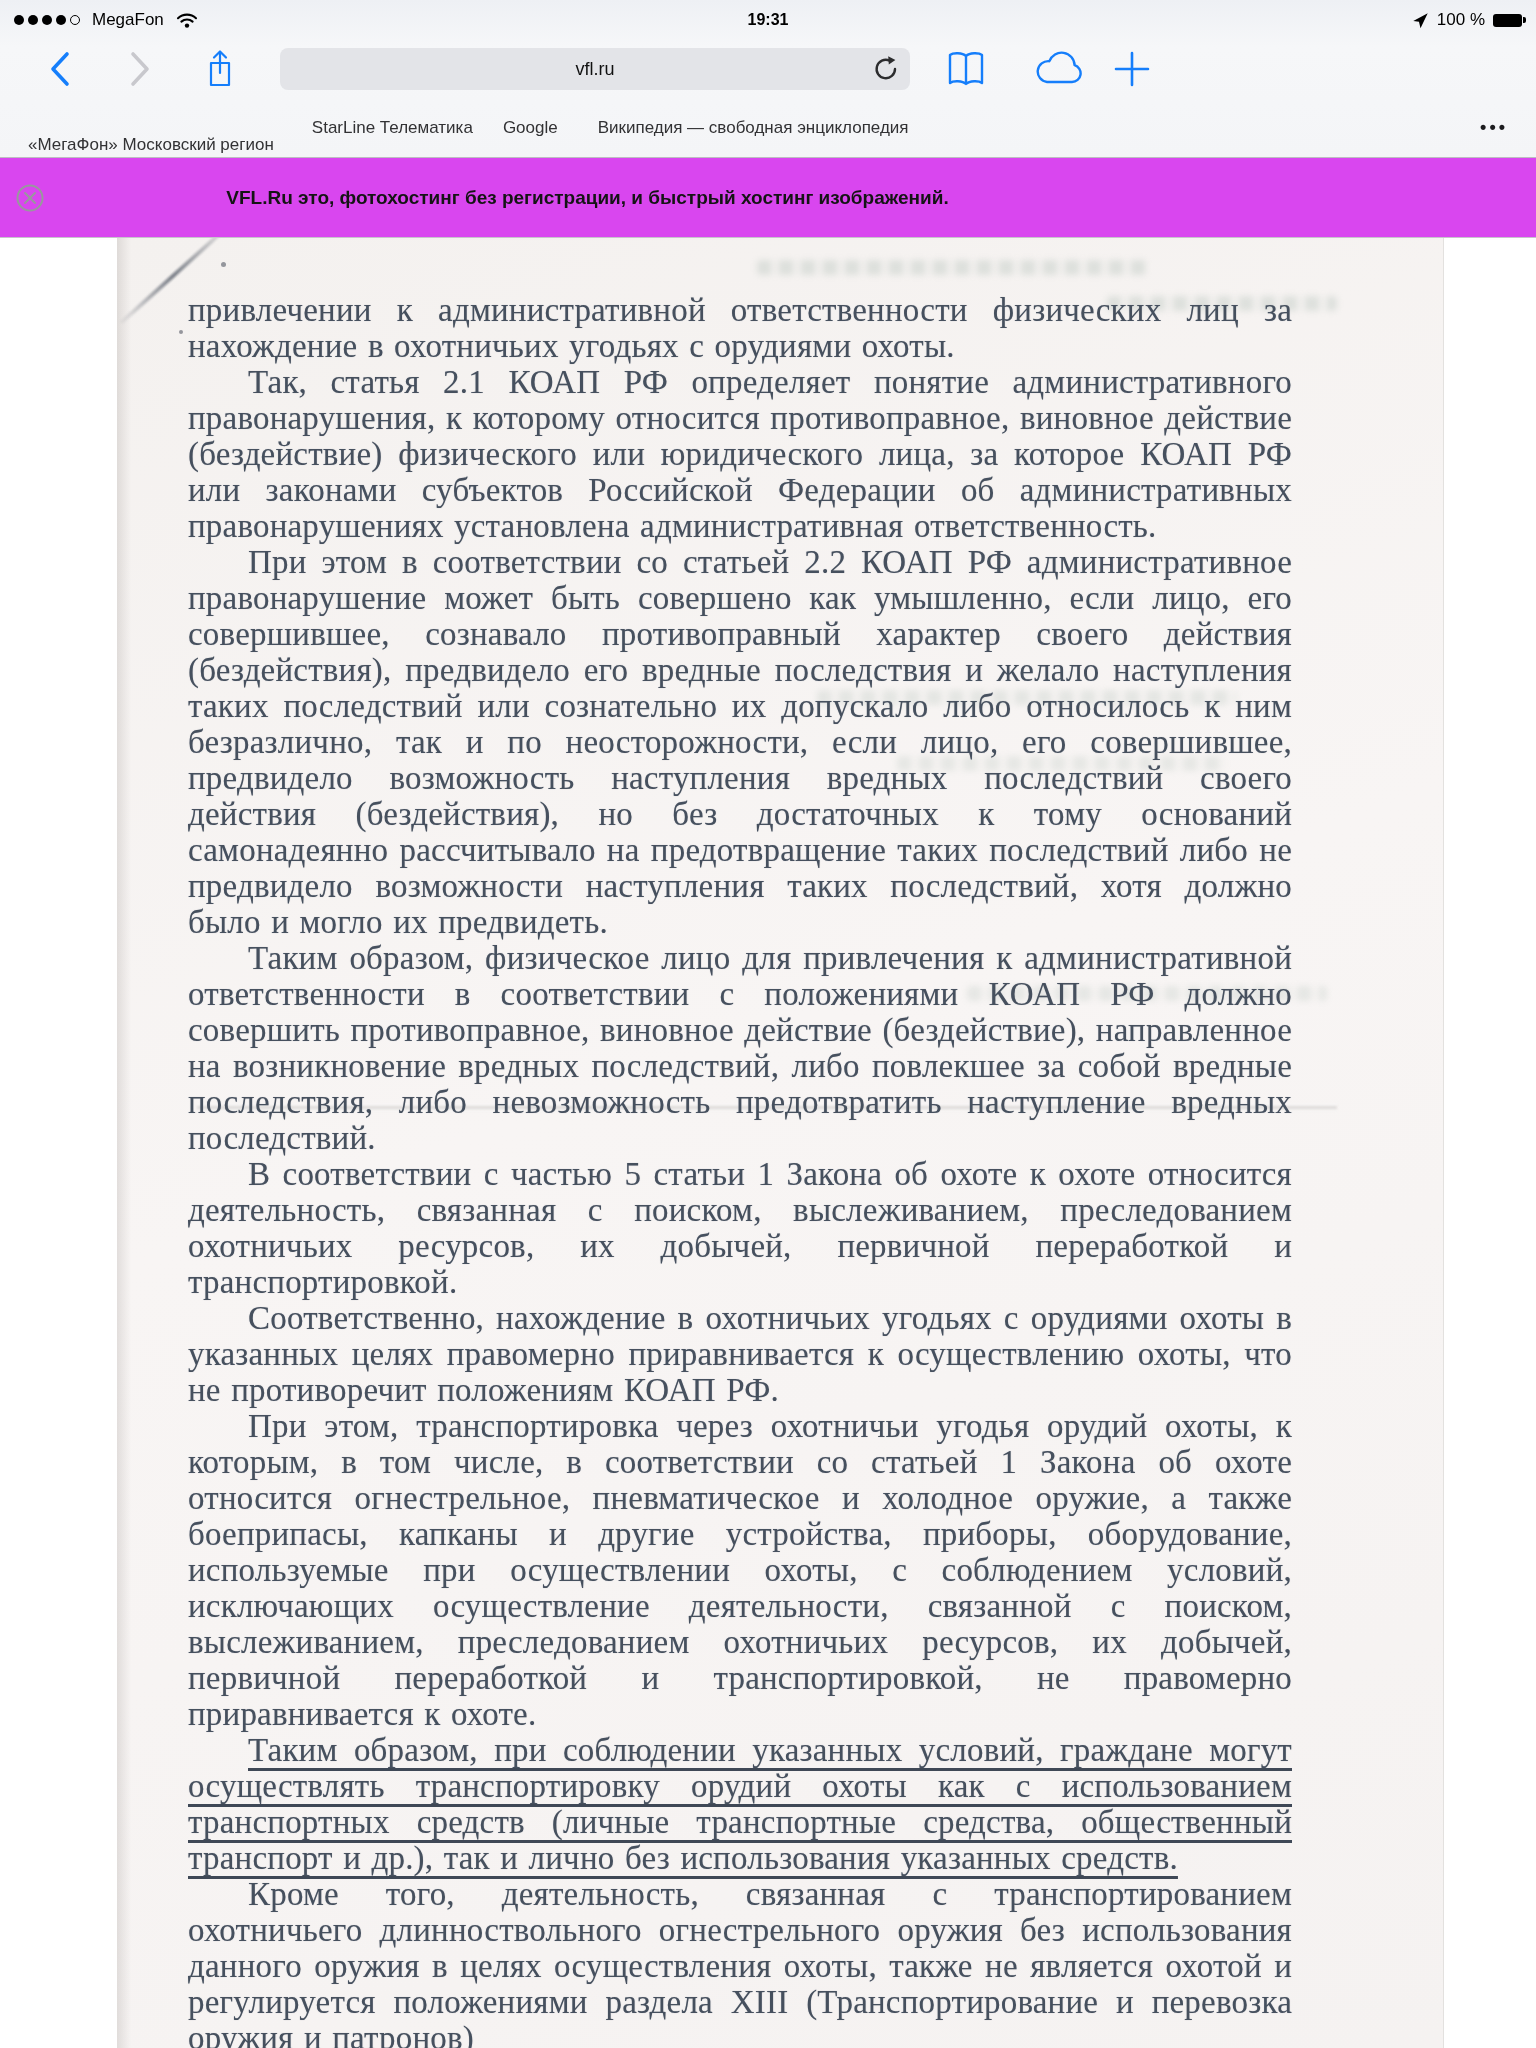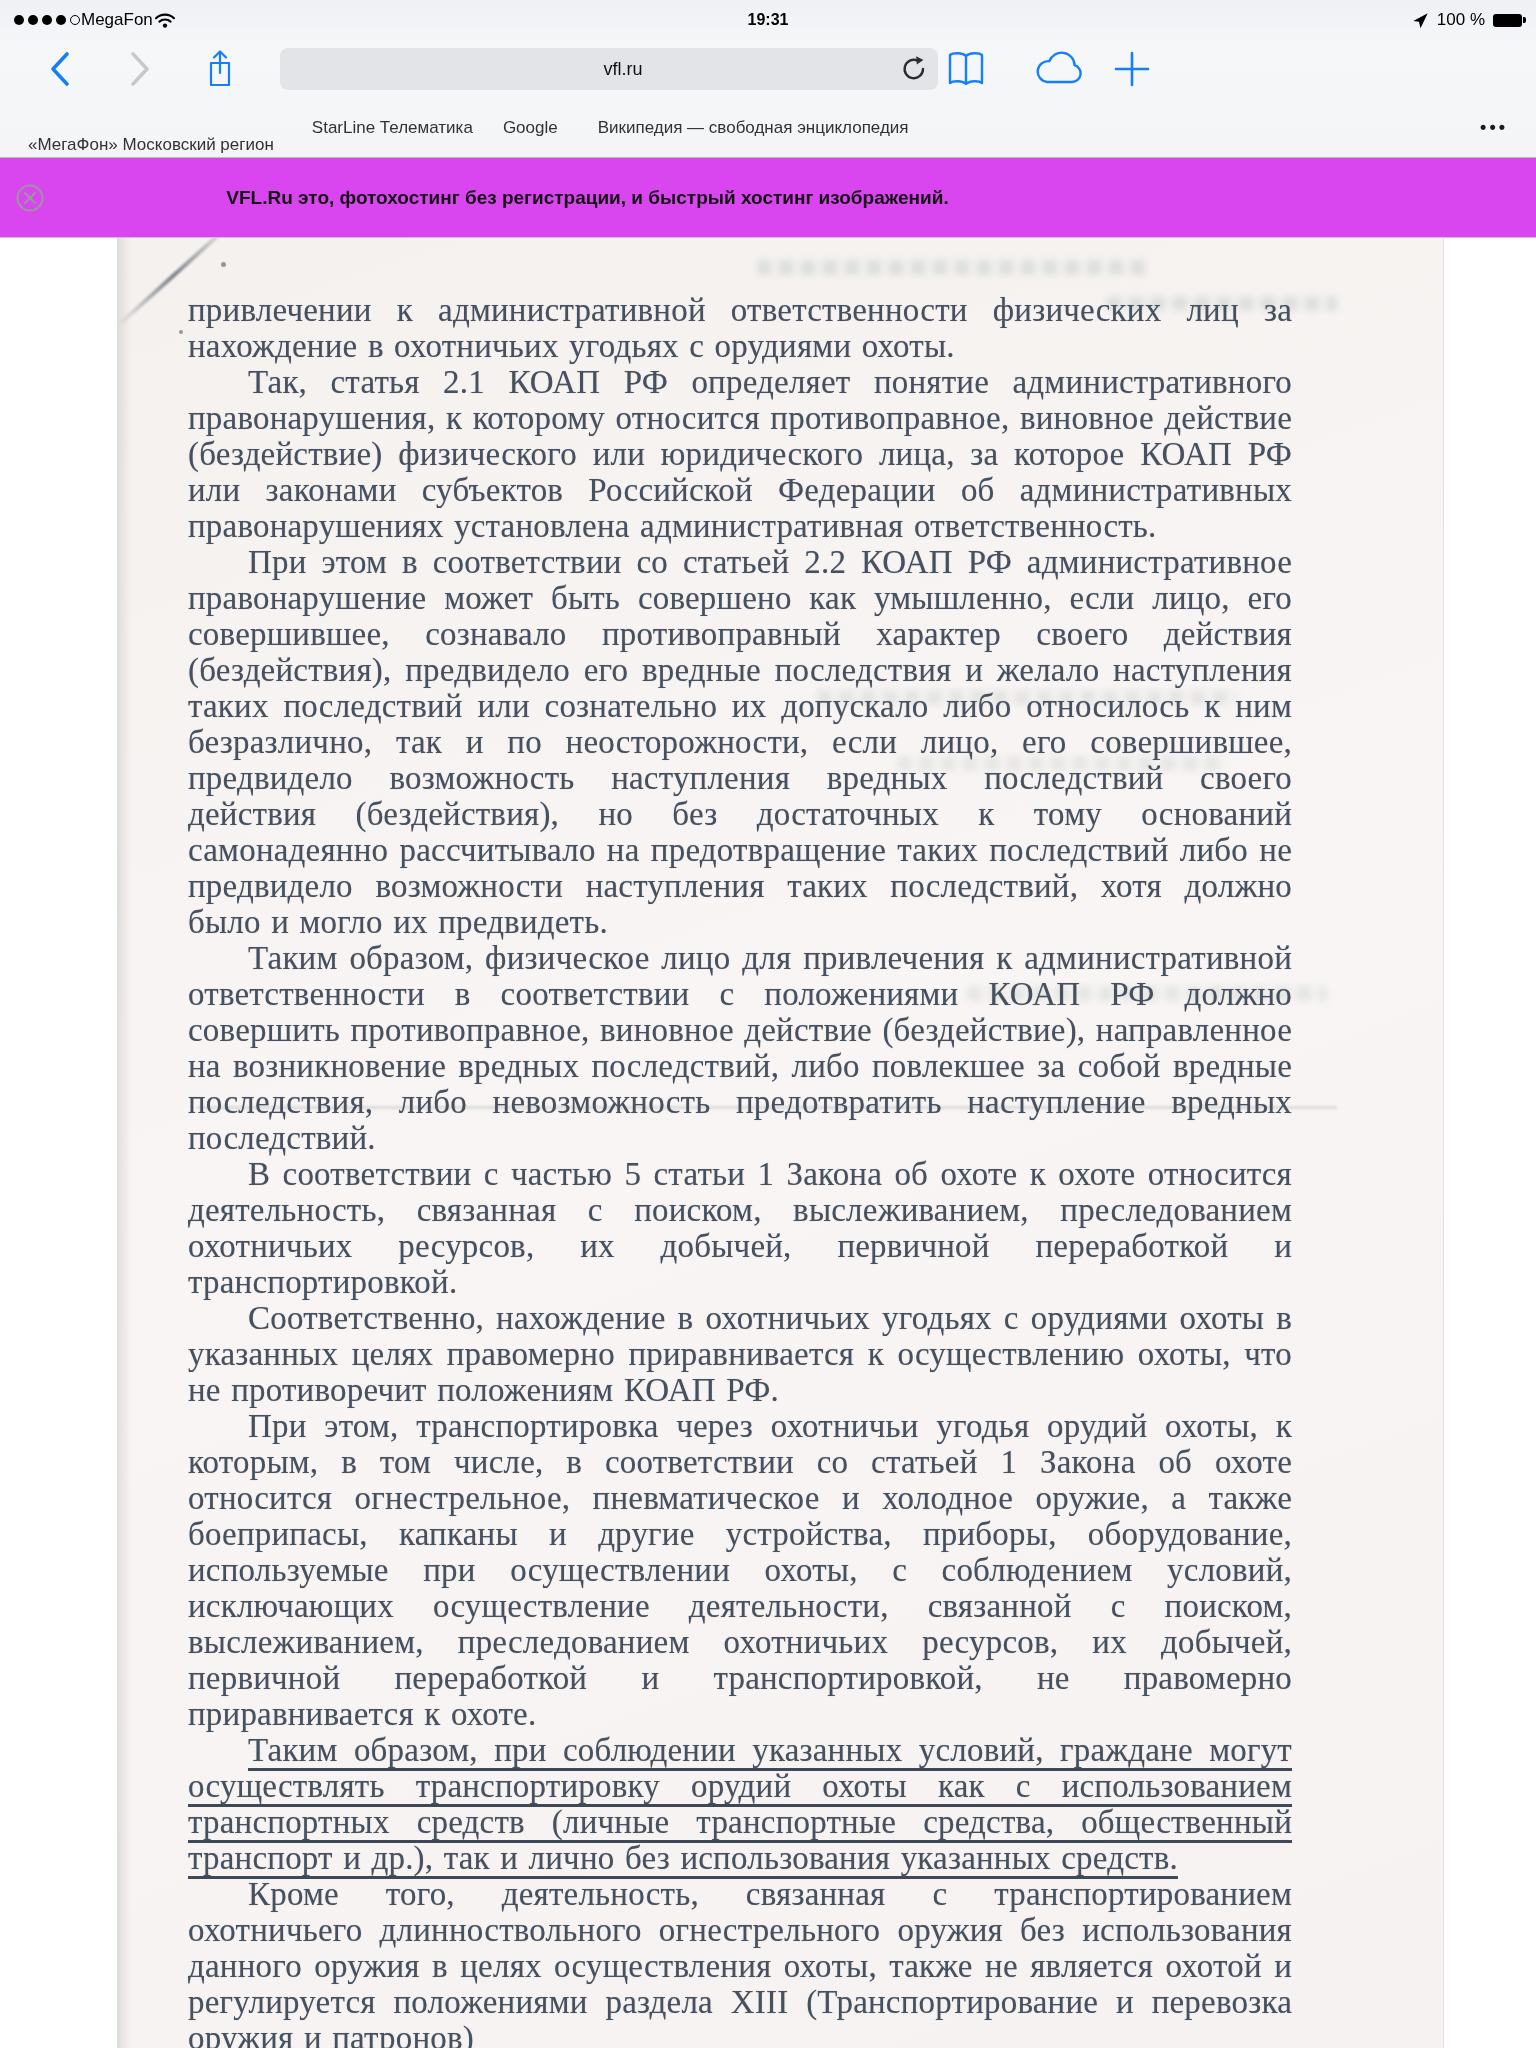--- a/index.html
+++ b/index.html
@@ -11,35 +11,35 @@
   
   .chrome{
     position:absolute;left:0;top:0;width:1536px;height:158px;
     background:linear-gradient(#eef0f4,#f6f7f9 30%,#f4f5f7);
     border-bottom:1px solid #bdbcc1;box-sizing:border-box;
   }
   .statusbar{
     position:absolute;left:0;top:0;width:100%;height:40px;
     display:flex;align-items:center;color:#000;font-size:17px;
   }
-  .sb-left{display:flex;align-items:center;gap:1px;margin-left:14px;}
+  .sb-left{display:flex;align-items:center;gap:12px;margin-left:14px;}
   .dots{display:flex;gap:4px;align-items:center;}
   .dot{width:10px;height:10px;border-radius:50%;background:#000;display:inline-block;}
   .dot.empty{background:transparent;border:1.4px solid #000;box-sizing:border-box;}
   .carrier{font-size:17px;}
   .sb-time{position:absolute;left:0;right:0;text-align:center;font-size:16px;font-weight:600;}
   .sb-right{position:absolute;right:14px;top:0;height:40px;display:flex;align-items:center;gap:8px;}
   .batt{position:relative;width:29px;height:13px;background:#000;border-radius:3px;}
   .batt::after{content:"";position:absolute;right:-4px;top:3.5px;width:3px;height:6px;background:#000;border-radius:0 2px 2px 0;}
   
   .toolbar{position:absolute;left:0;top:40px;width:100%;height:58px;}
   .tb-btn{position:absolute;top:0;height:58px;display:flex;align-items:center;justify-content:center;background:none;border:none;padding:0;cursor:default;}
   .urlfield{
     position:absolute;left:280px;top:8px;width:630px;height:42px;
-    background:#e3e4e8;border-radius:8px;display:flex;align-items:center;justify-content:center;padding-left:28px;
+    background:#e3e4e8;border-radius:8px;display:flex;align-items:center;justify-content:center;
   }
   .urltext{font-size:18px;color:#101010;}
   .reload{position:absolute;right:10px;top:7px;width:28px;height:28px;border:none;background:none;padding:0;}
   
   .bookmarks{
     position:absolute;left:0;top:98px;width:100%;height:59px;
     display:flex;align-items:center;font-size:17px;color:#323234;
   }
   .bm-item{margin-left:28px;white-space:nowrap;cursor:default;}
   .bm-item:first-child{margin-left:28px;}

